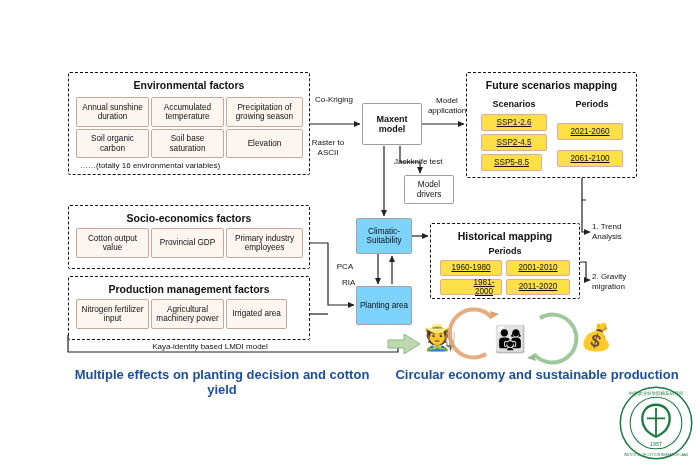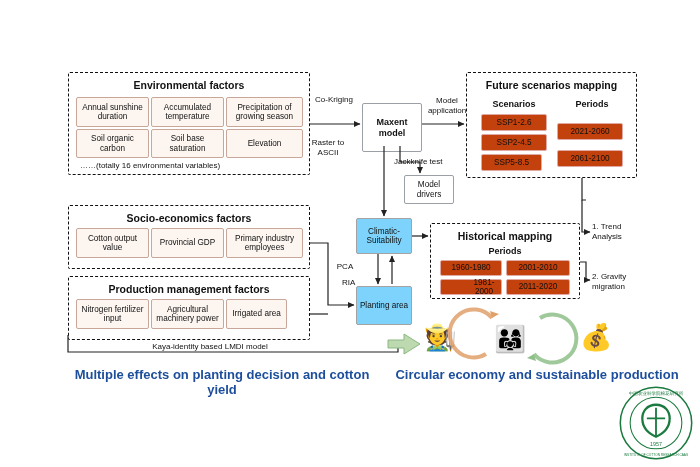--- a/index.html
+++ b/index.html
@@ -47,22 +47,23 @@
     display: flex;
     align-items: center;
     justify-content: center;
     text-align: center;
     font-size: 8.2px;
     line-height: 1.15;
     color: #111;
     padding: 1px 2px;
   }
   .cell.pink {
-    background: #c2410c;
+    background: #fde047;
     border: 1px solid #e0a9a4;
+    text-decoration: underline;
   }
   .cell.green {
     background: #7dd3fc;
     border: 1px solid #a3a3a3;
   }
   .cell.white {
     background: #ffffff;
     border: 1px solid #9aa0a6;
   }
   .cell.bold { font-weight: bold; font-size: 9px; }
@@ -155,21 +156,21 @@
 
   <div class="abs group-box" style="left:430px; top:223px; width:150px; height:76px;">
     <div class="group-title">Historical mapping</div>
   </div>
   <div class="hdr" style="left:430px; top:246px; width:150px;">Periods</div>
   <div class="cell pink" style="left:440px; top:260px; width:62px; height:16px;">1960-1980</div>
   <div class="cell pink" style="left:506px; top:260px; width:64px; height:16px;">2001-2010</div>
   <div class="cell pink" style="left:440px; top:279px; width:62px; height:16px;padding-left:28px;">1981-2000</div>
   <div class="cell pink" style="left:506px; top:279px; width:64px; height:16px;">2011-2020</div>
 
-  <div class="cell white bold" style="left:362px; top:103px; width:60px; height:49px;">Maxent model</div>
+  <div class="cell white bold" style="left:362px; top:103px; width:60px; height:42px;">Maxent model</div>
   <div class="cell white" style="left:404px; top:175px; width:50px; height:29px;">Model drivers</div>
   <div class="cell green" style="left:356px; top:218px; width:56px; height:36px;">Climatic-Suitability</div>
   <div class="cell green" style="left:356px; top:286px; width:56px; height:39px;">Planting area</div>
 
   <div class="label-sm" style="left:311px; top:95px; width:46px;">Co-Kriging</div>
   <div class="label-sm" style="left:308px; top:138px; width:40px;">Raster to ASCII</div>
   <div class="label-sm" style="left:424px; top:96px; width:46px;">Model application</div>
   <div class="label-sm" style="left:394px; top:157px; width:60px; text-align:left;">Jackknife test</div>
   <div class="label-sm" style="left:332px; top:262px; width:26px; text-align:center;">PCA</div>
   <div class="label-sm" style="left:342px; top:278px; width:26px; text-align:left;">RIA</div>

